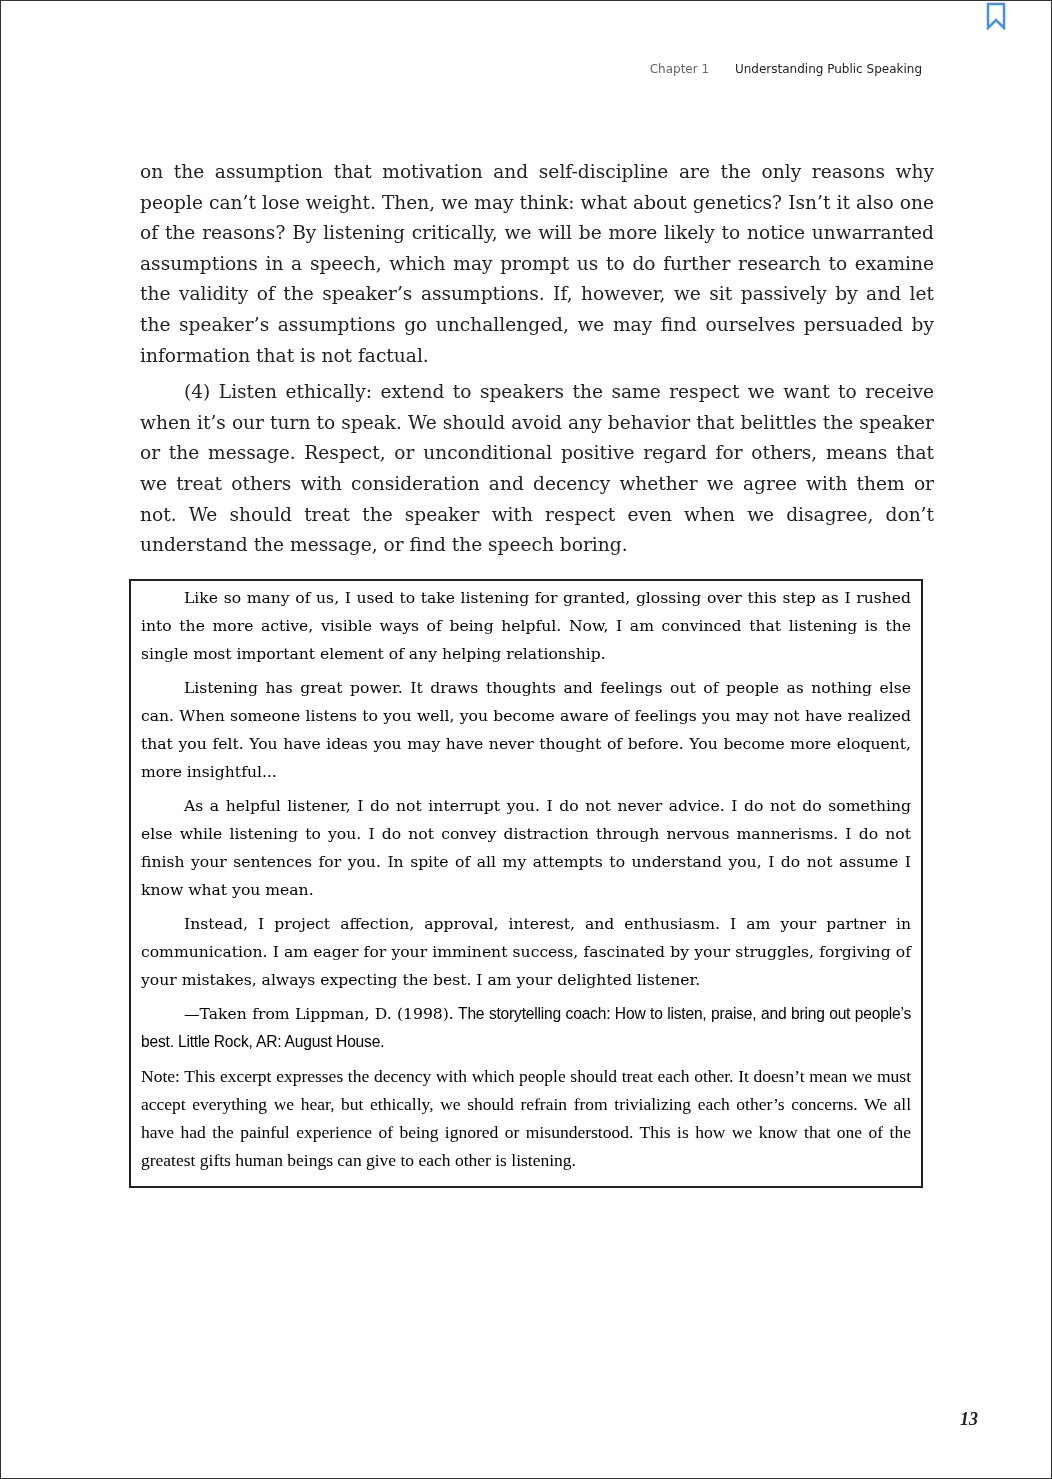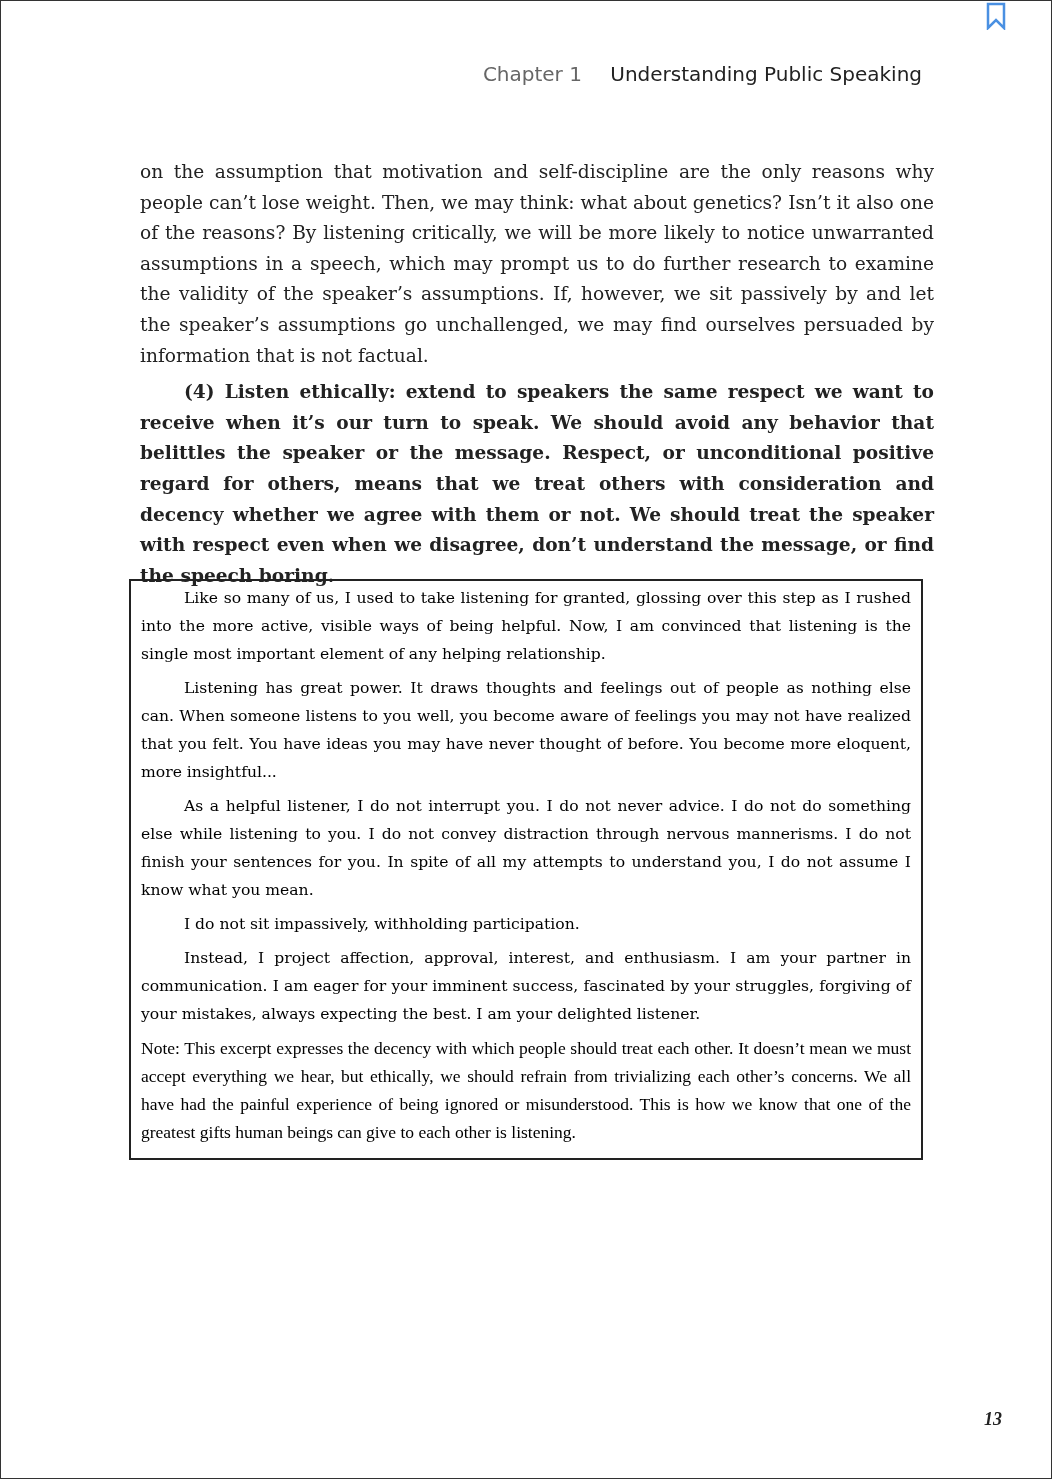--- a/index.html
+++ b/index.html
@@ -1,31 +1,31 @@
 <!DOCTYPE html>
 <html><head>
 <meta charset="utf-8">
 <style>
   html, body { margin:0; padding:0; }
   body { width:1052px; height:1479px; background:#fff; position:relative; overflow:hidden; }
   .frame { position:absolute; left:0; top:0; width:1050px; height:1477px; border:1px solid #333; }
   .bookmark { position:absolute; left:986px; top:2px; width:20px; height:28px; cursor:pointer; }
-  .header { position:absolute; top:62px; right:130px; font-family:"DejaVu Sans", sans-serif; font-size:20px; }
+  .header { position:absolute; top:62px; right:130px; font-family:"DejaVu Sans", sans-serif; font-size:12px; }
   .header .chap { color:#666; margin-right:22px; }
   .header .title { color:#222; }
   .body { position:absolute; left:140px; width:794px; font-family:"DejaVu Serif", serif; font-size:18.6px; line-height:30.6px; color:#222; text-align:justify; }
   .body p { margin:0 0 6px 0; }
-  .body p.indent { text-indent:44px;font-weight:bold; }
+  .body p.indent { text-indent:44px; }
   .quote { position:absolute; left:129px; top:579px; width:770px; border:2px solid #222; padding:3px 10px 4px 10px; font-family:"DejaVu Serif", serif; font-size:15.6px; line-height:28px; color:#000000; text-align:justify; }
   .quote p { margin:0 0 6px 0; }
   .quote p.indent { text-indent:43px; }
   .quote p:last-child { margin-bottom:8px; }
   .quote .cond { font-family:"Liberation Sans Narrow","Liberation Sans", sans-serif; letter-spacing:-0.2px; }
   .quote .note { font-family:"Liberation Serif", serif; font-size:17.5px; }
-  .pagenum { position:absolute; left:984px; top:1409px; font-family:"Liberation Serif", serif; font-style:italic; font-weight:bold; font-size:18px; color:#222; }
+  .pagenum { position:absolute; left:960px; top:1409px; font-family:"Liberation Serif", serif; font-style:italic; font-weight:bold; font-size:18px; color:#222; }
 </style>
 </head>
 <body>
 
 <div class="frame"></div>
 
 <div class="bookmark">
   <svg width="20" height="28" viewBox="0 0 20 28">
     <path d="M2 2 H18 V26 L10 18 L2 26 Z" fill="none" stroke="#4a90e2" stroke-width="2.5" stroke-linejoin="miter"></path>
   </svg>
@@ -38,18 +38,18 @@
 
 <div class="body" style="top:157px;">
   <p>on the assumption that motivation and self-discipline are the only reasons why people can’t lose weight. Then, we may think: what about genetics? Isn’t it also one of the reasons? By listening critically, we will be more likely to notice unwarranted assumptions in a speech, which may prompt us to do further research to examine the validity of the speaker’s assumptions. If, however, we sit passively by and let the speaker’s assumptions go unchallenged, we may find ourselves persuaded by information that is not factual.</p>
   <p class="indent">(4) Listen ethically: extend to speakers the same respect we want to receive when it’s our turn to speak. We should avoid any behavior that belittles the speaker or the message. Respect, or unconditional positive regard for others, means that we treat others with consideration and decency whether we agree with them or not. We should treat the speaker with respect even when we disagree, don’t understand the message, or find the speech boring.</p>
 </div>
 
 <div class="quote">
   <p class="indent">Like so many of us, I used to take listening for granted, glossing over this step as I rushed into the more active, visible ways of being helpful. Now, I am convinced that listening is the single most important element of any helping relationship.</p>
   <p class="indent">Listening has great power. It draws thoughts and feelings out of people as nothing else can. When someone listens to you well, you become aware of feelings you may not have realized that you felt. You have ideas you may have never thought of before. You become more eloquent, more insightful...</p>
   <p class="indent">As a helpful listener, I do not interrupt you. I do not never advice. I do not do something else while listening to you. I do not convey distraction through nervous mannerisms. I do not finish your sentences for you. In spite of all my attempts to understand you, I do not assume I know what you mean.</p>
-  <p class="indent">I do not sit impassively, withholding participation.</p>
   <p class="indent">Instead, I project affection, approval, interest, and enthusiasm. I am your partner in communication. I am eager for your imminent success, fascinated by your struggles, forgiving of your mistakes, always expecting the best. I am your delighted listener.</p>
+  <p class="indent"><span>—Taken from Lippman, D. (1998).</span><span class="cond"> The storytelling coach: How to listen, praise, and bring out people’s best. Little Rock, AR: August House.</span></p>
   <p class="note">Note: This excerpt expresses the decency with which people should treat each other. It doesn’t mean we must accept everything we hear, but ethically, we should refrain from trivializing each other’s concerns. We all have had the painful experience of being ignored or misunderstood. This is how we know that one of the greatest gifts human beings can give to each other is listening.</p>
 </div>
 
 <div class="pagenum">13</div>
 
 </body></html>

